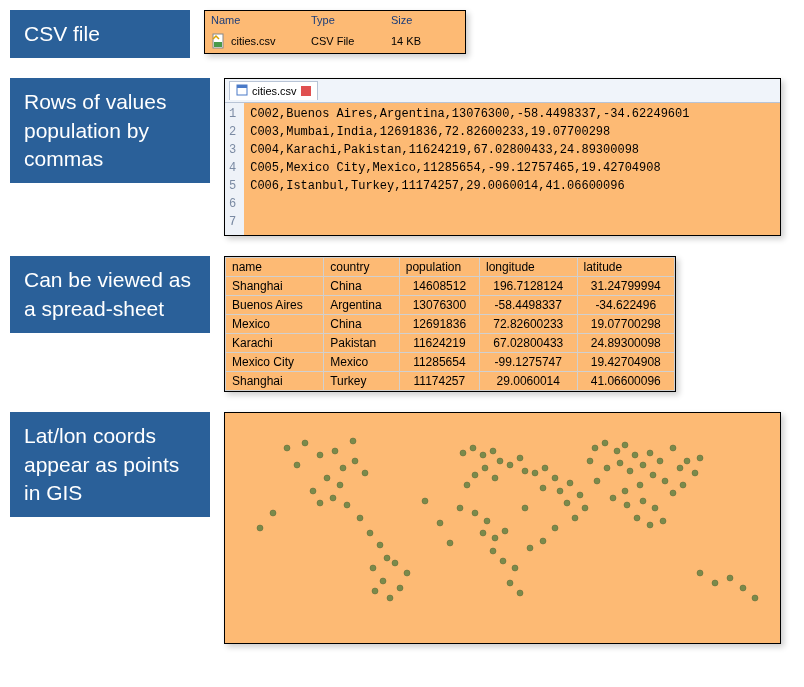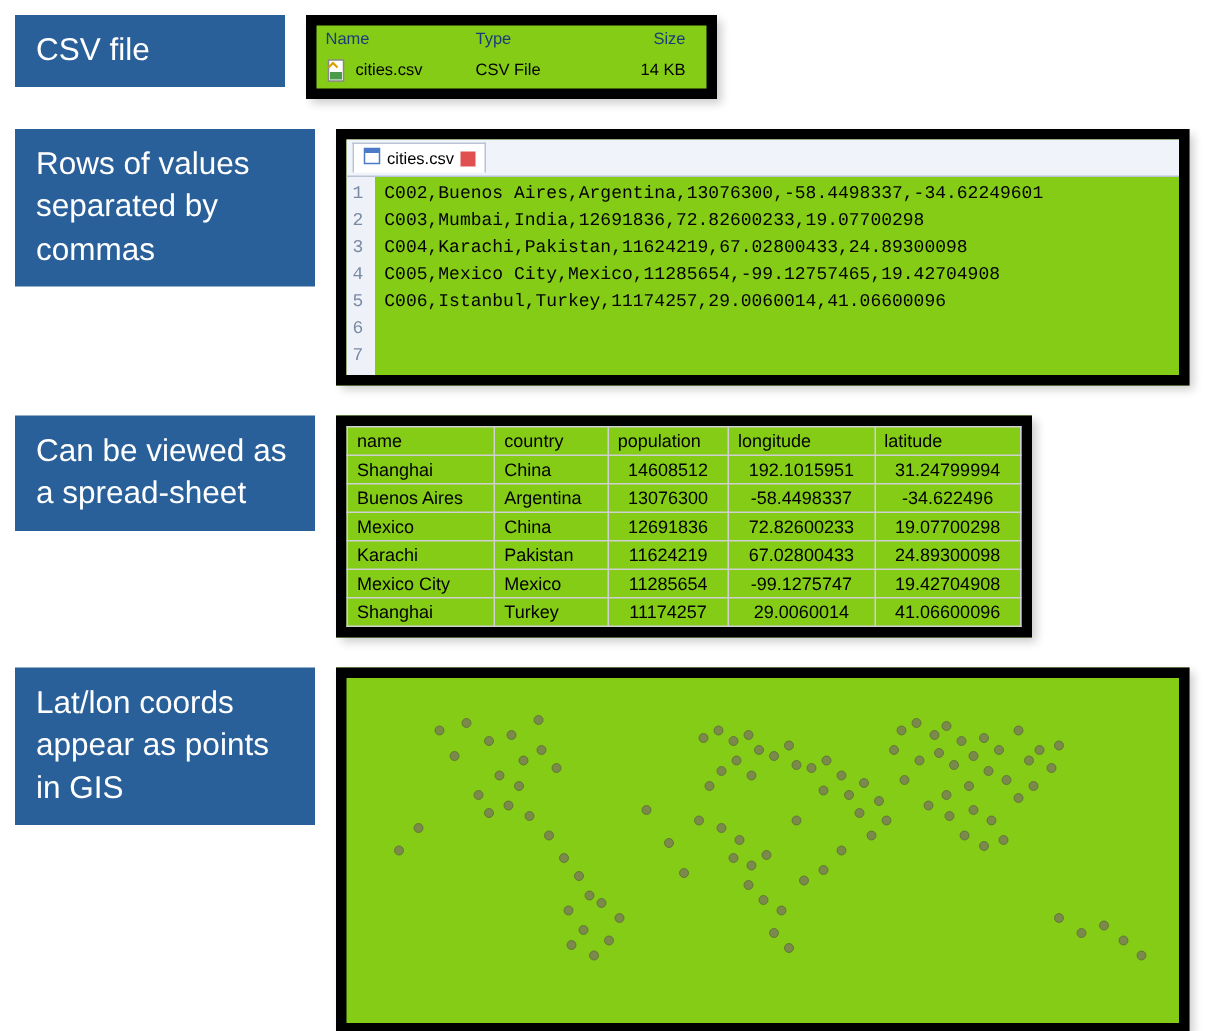--- a/index.html
+++ b/index.html
@@ -1,23 +1,23 @@
 <!DOCTYPE html>
 <html><head>
 <meta charset="utf-8">
 <style>
 body{margin:0;padding:10px;font-family:"Segoe UI",Arial,sans-serif;background:#fff;width:804px;box-sizing:border-box}
 .row{display:flex;align-items:flex-start;gap:14px;margin-bottom:20px}
 .label-box{background:#2a6099;color:#fff;padding:10px 14px;font-size:21px;line-height:1.35;min-width:180px;max-width:200px;box-sizing:border-box}
-.panel{background:#84cc16;border:7px solid #000000;box-shadow:3px 3px 6px rgba(0,0,0,0.2);position:relative}
+.panel{background:#fdba74;border:1px solid #000000;box-shadow:3px 3px 6px rgba(0,0,0,0.2);position:relative}
 .file-panel{width:260px;padding:0}
 .file-hdr{display:flex;font-size:11px;color:#1a3c7a;padding:3px 6px}
 .fh-name{width:100px}
 .fh-type{width:80px}
-.fh-size{width:60px;text-align:right}
+.fh-size{width:60px;text-align:left}
 .file-row{display:flex;align-items:center;font-size:11px;padding:4px 6px}
 .file-icon{width:16px;height:16px;margin-right:4px;display:inline-block}
 .editor-panel{width:555px;padding:0;font-family:"Courier New",monospace;font-size:12px}
 .editor-tab{background:#f0f4fa;border-bottom:1px solid #b8c4d6;padding:2px 4px;display:flex;align-items:center}
 .tab-inner{background:#fff;border:1px solid #b8c4d6;border-bottom:none;padding:2px 6px;display:flex;align-items:center;gap:4px;font-size:11px;font-family:"Segoe UI",Arial}
 .tab-close{width:10px;height:10px;background:#e05050;display:inline-block}
 .editor-body{display:flex}
 .gutter{background:#eef2f8;color:#7a8aa3;text-align:right;padding:2px 8px 4px 4px;font-size:12px;line-height:1.5}
 .code{padding:2px 6px 4px 6px;line-height:1.5;white-space:nowrap}
 .sheet-panel{width:450px;font-size:12px}
@@ -48,21 +48,21 @@
           </svg>
       </span>
       <div class="fh-name" style="width:80px">cities.csv</div>
       <div class="fh-type">CSV File</div>
       <div class="fh-size">14 KB</div>
     </div>
   </div>
 </div>
 
 <div class="row">
-  <div class="label-box">Rows of values separated by commas</div>
+  <div class="label-box">Rows of values population by commas</div>
   <div class="panel editor-panel">
     <div class="editor-tab">
       <div class="tab-inner">
         <span><svg width="12" height="12" viewBox="0 0 12 12">
               <rect x="1" y="1" width="10" height="10" fill="#fff" stroke="#4a7ac8"></rect>
               <rect x="1" y="1" width="10" height="3" fill="#4a7ac8"></rect>
             </svg></span>
         <span>cities.csv</span>
         <span class="tab-close"></span>
       </div>
@@ -97,21 +97,21 @@
         <th>name</th>
         <th>country</th>
         <th>population</th>
         <th>longitude</th>
         <th>latitude</th>
       </tr>
       <tr>
             <td>Shanghai</td>
             <td>China</td>
             <td class="num">14608512</td>
-            <td class="num">192.1015951</td>
+            <td class="num">196.7128124</td>
             <td class="num">31.24799994</td>
           </tr>
       <tr>
             <td>Buenos Aires</td>
             <td>Argentina</td>
             <td class="num">13076300</td>
             <td class="num">-58.4498337</td>
             <td class="num">-34.622496</td>
           </tr>
       <tr>

